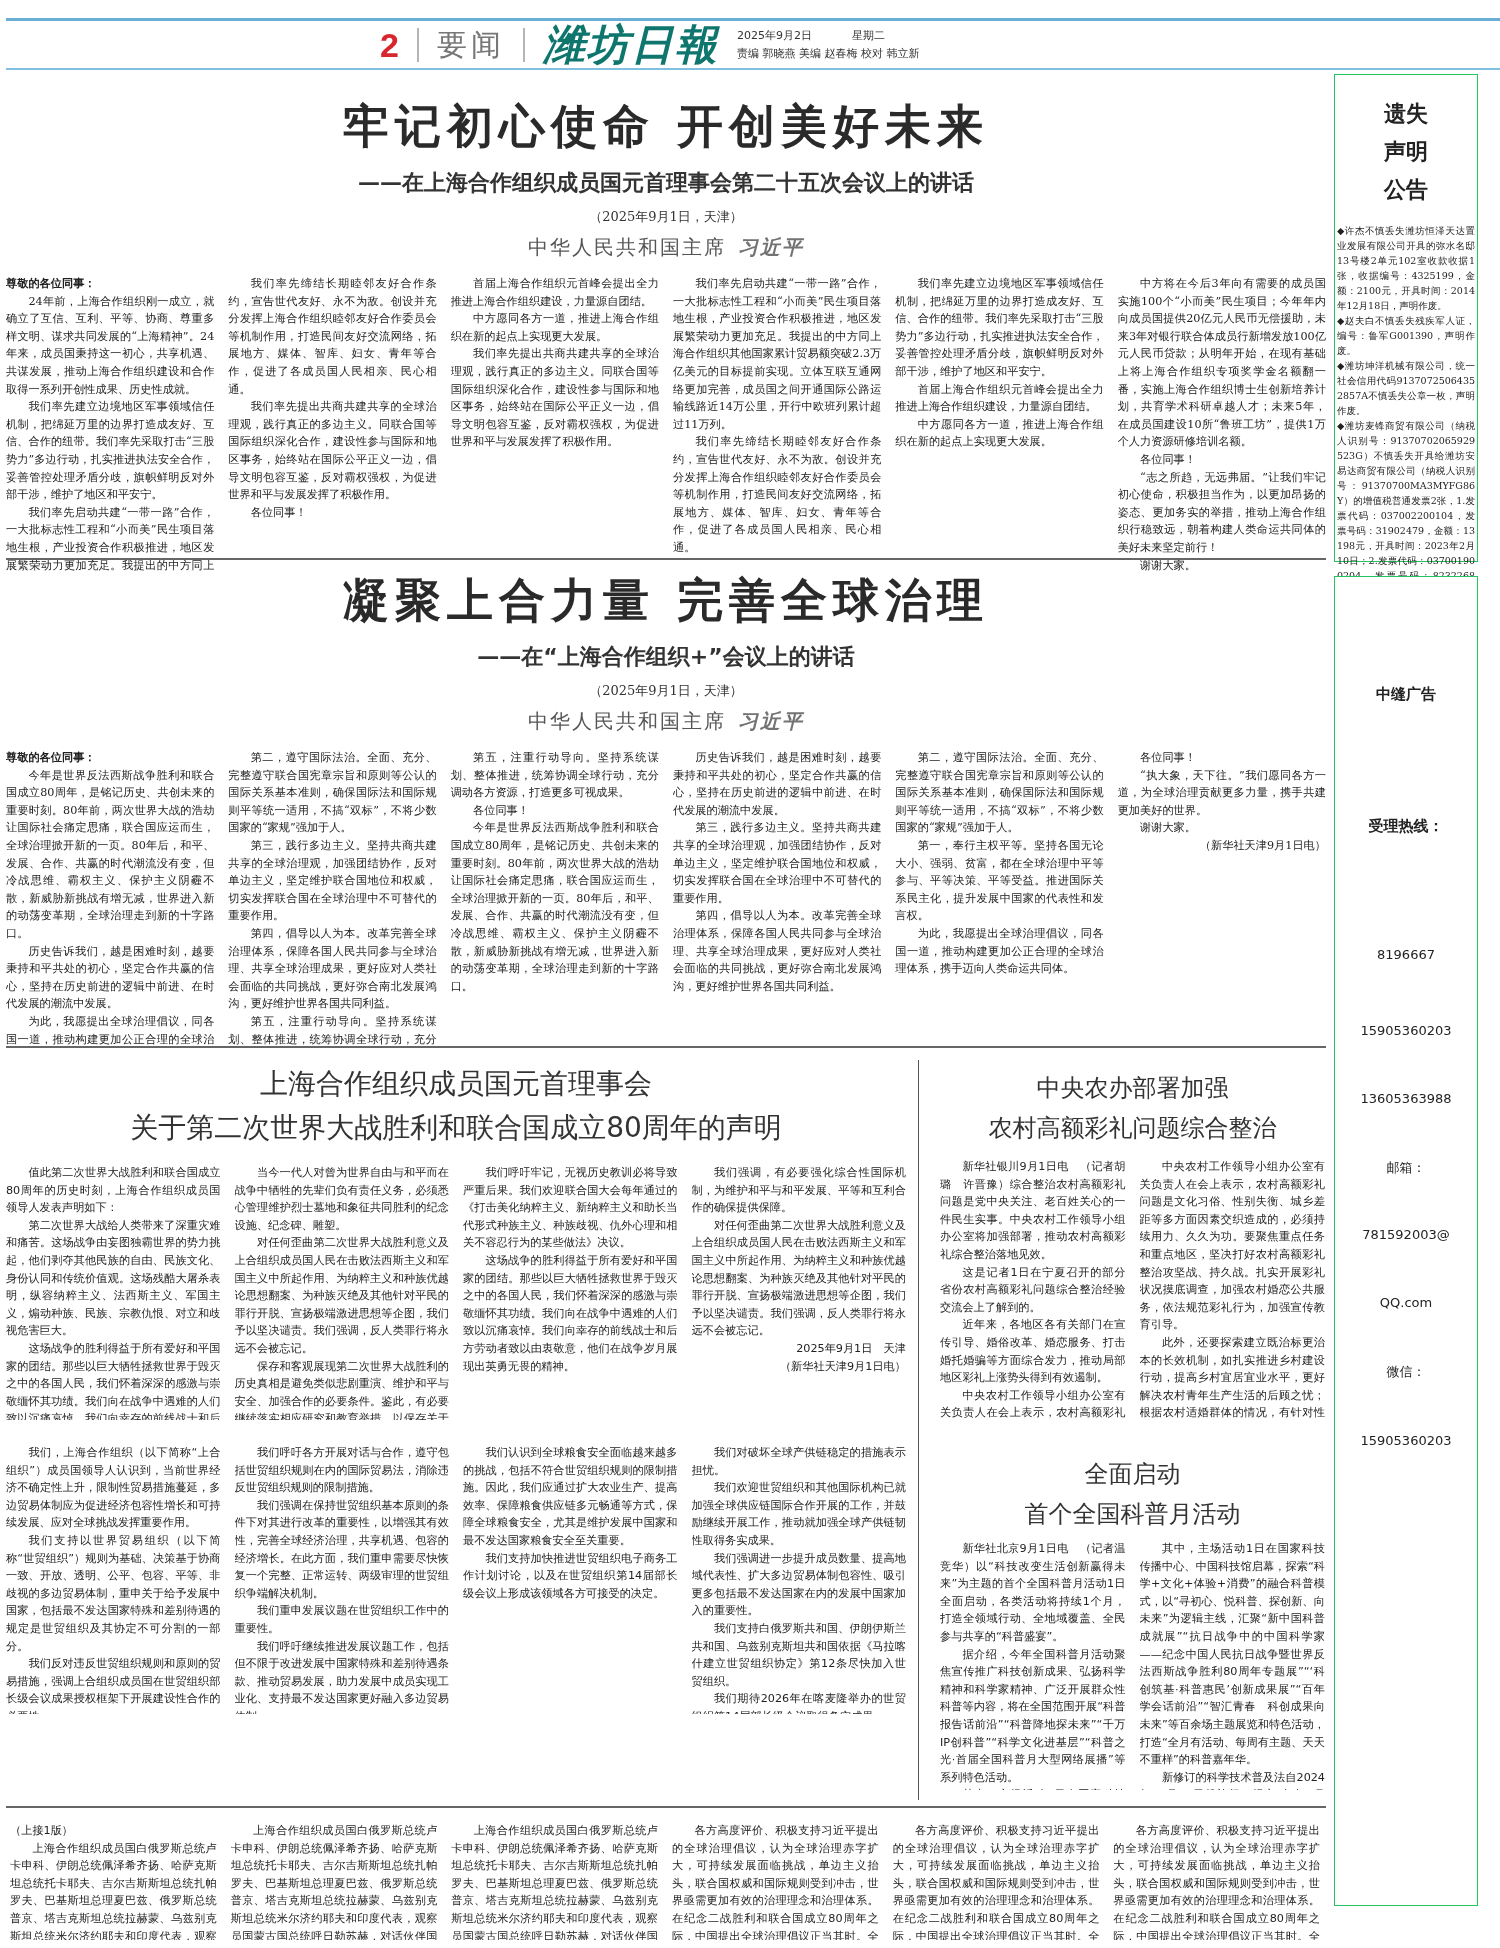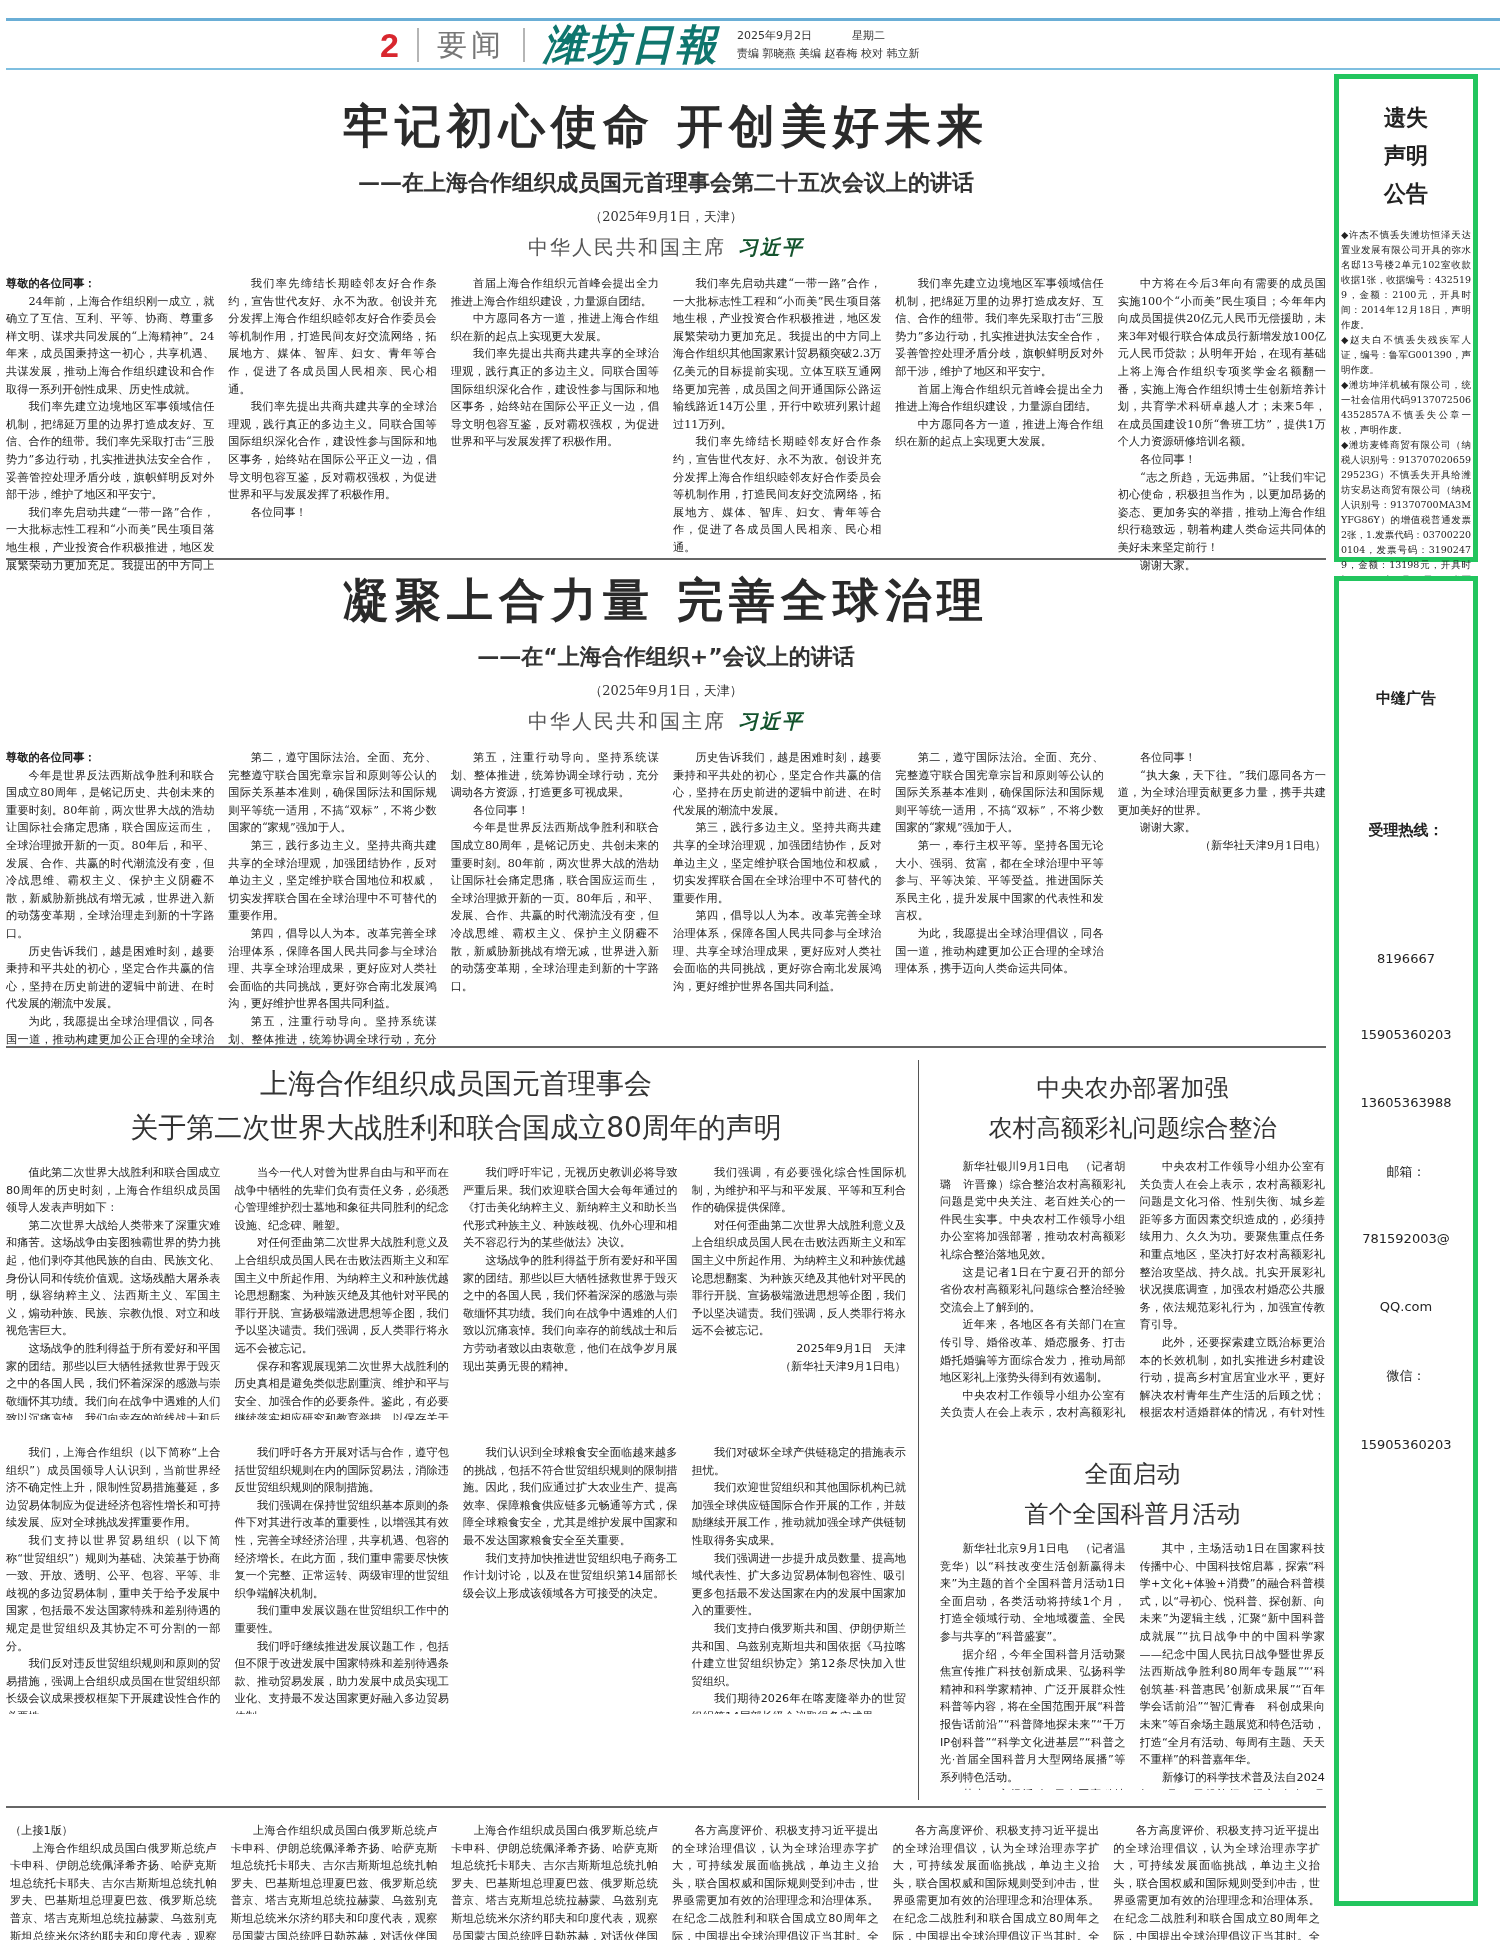--- a/index.html
+++ b/index.html
@@ -23,30 +23,30 @@
   .body-text p { text-indent: 2em; }
   .body-text .salute { text-indent: 0; font-weight: bold; font-family: "DejaVu Sans", sans-serif; }
   .body-text .close { text-align: right; text-indent: 0; }
   .cols { display: flex; gap: 14px; }
   .cols > div { flex: 1; overflow: hidden; }
 
   .hl-main { text-align: center; font-family: "DejaVu Serif", serif; font-weight: bold; font-size: 46px; letter-spacing: 6px; color: #2a2a2a; }
   .hl-sub { text-align: center; font-size: 22px; color: #333; font-weight: bold; margin-top: 10px; }
   .hl-date { text-align: center; font-size: 13px; color: #333; margin-top: 10px; font-family: "DejaVu Serif", serif; }
   .hl-by { text-align: center; font-size: 20px; color: #555; margin-top: 8px; letter-spacing: 2px; }
-  .hl-by .name { font-family: "DejaVu Serif", serif; font-style: italic; font-weight: bold; margin-left: 12px; color: #14532d; }
+  .hl-by .name { font-family: "DejaVu Serif", serif; font-style: italic; font-weight: bold; margin-left: 12px; color: #737373; }
 
   .sec { position: absolute; left: 6px; width: 1320px; }
   .hrule { position: absolute; height: 2px; background: #666; }
   .vrule { position: absolute; width: 1px; background: #555; }
 
   .sub-hl { text-align: center; font-size: 28px; color: #333; line-height: 44px; font-family: "DejaVu Sans", sans-serif; }
 
   
-  .side-box { position: absolute; left: 1334px; width: 144px; border: 5px solid #22c55e; background: #fff; }
+  .side-box { position: absolute; left: 1334px; width: 144px; border: 1px solid #22c55e; background: #fff; }
   .side-title { text-align: center; font-weight: bold; font-size: 22px; line-height: 38px; padding-top: 20px; color: #222; }
   .side-notice { font-size: 9.5px; line-height: 15px; padding: 14px 2px 4px 2px; font-family: "DejaVu Serif", serif; color: #222; text-align: justify; word-break: break-all; }
   .side-notice p { margin-bottom: 0; }
   .ad-item { text-align: center; font-size: 13px; color: #222; position: absolute; left: 0; width: 100%; }
 </style>
 </head>
 <body>
 
 <div class="page">
 

